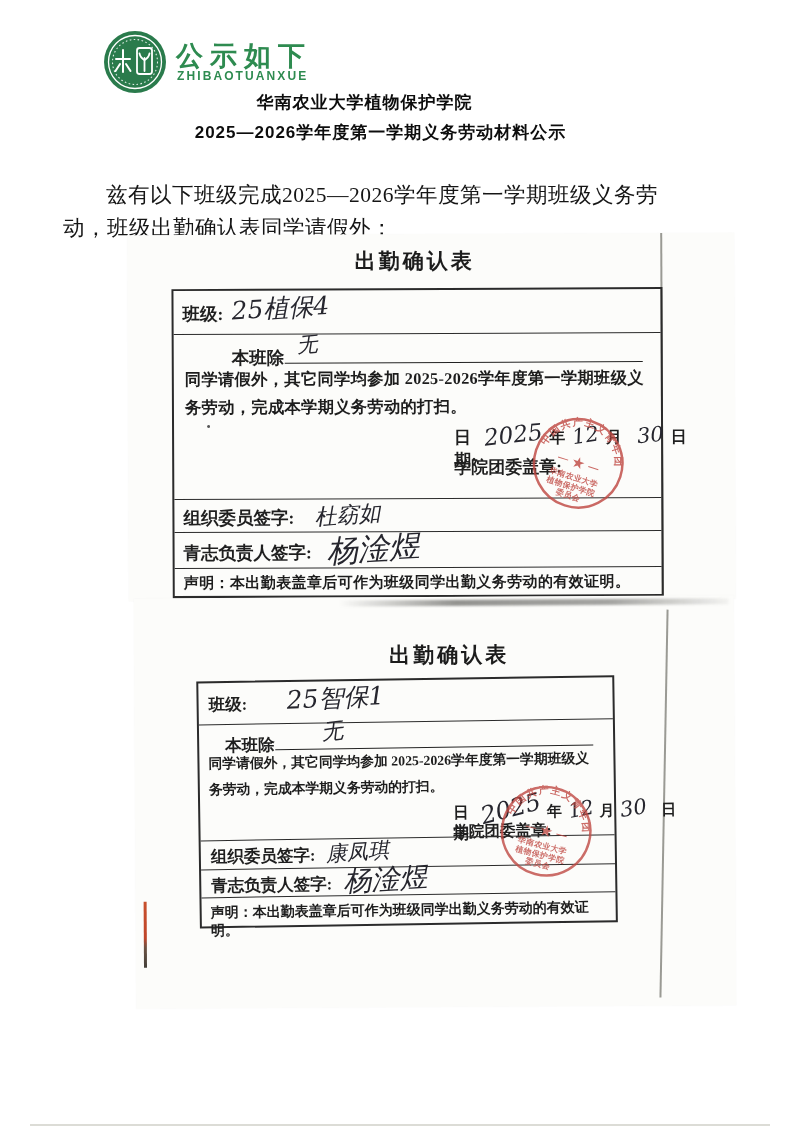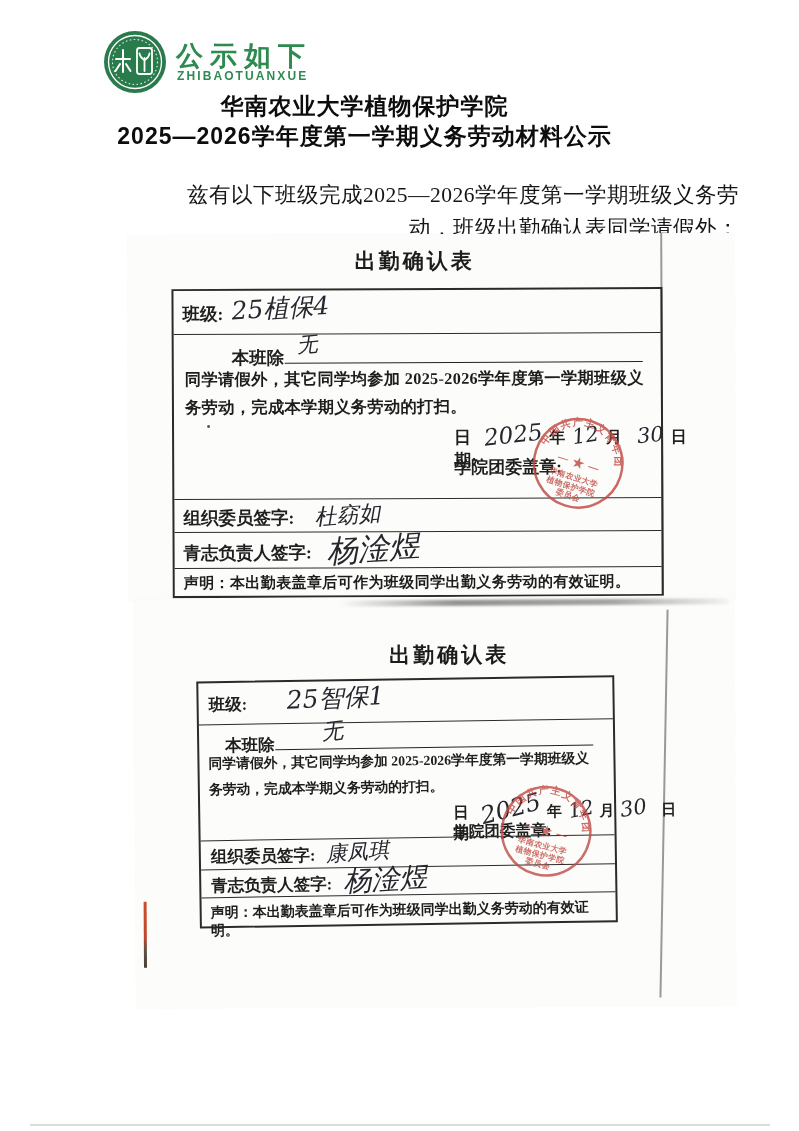--- a/index.html
+++ b/index.html
@@ -4,21 +4,21 @@
 <style>
   html,body{margin:0;padding:0;background:#fff;}
   #page{position:relative;width:799px;height:1131px;background:#ffffff;overflow:hidden;
         font-family:"Liberation Serif",serif;color:#111;}
   .abs{position:absolute;}
 
   
   .logo-cn{font-family:"Liberation Serif",serif;font-weight:700;font-size:27px;color:#2e8b50;letter-spacing:7px;}
   .logo-en{font-family:"Liberation Sans",sans-serif;font-weight:600;font-size:12px;color:#2e8b50;letter-spacing:2.1px;margin-top:1px;}
   .doc-title{width:729px;text-align:center;font-family:"Liberation Sans",sans-serif;
-             font-weight:700;font-size:23px;color:#0d0d0d;letter-spacing:1px;}
+             font-weight:700;font-size:17px;color:#0d0d0d;letter-spacing:1px;}
   .intro{width:676px;font-size:21.5px;line-height:33px;color:#151515;font-weight:500;letter-spacing:0.5px;}
   .intro .ind{display:inline-block;width:43px;}
   .bold-phrase{font-weight:400;}
 
   
   .scan{background:#fcfcfa;box-shadow:0 0 2px rgba(0,0,0,0.03);}
   .form-title{text-align:center;font-family:"Liberation Sans",sans-serif;font-weight:700;
               font-size:21px;color:#1c1c1c;letter-spacing:3px;}
   .ftable{border:2px solid #2b2b2b;background:transparent;}
   .frow{position:absolute;left:0;right:0;border-top:1.5px solid #2b2b2b;}
@@ -62,23 +62,23 @@
       <rect x="34" y="18" width="15" height="26" rx="2.5"></rect>
       <path d="M41.5,41 v-13"></path>
       <path d="M41.5,30 q-4,-2 -5,-6.5"></path>
       <path d="M41.5,30 q4,-2 5,-6.5"></path>
     </g>
   </svg>
   <div class="abs logo-cn" style="left:176px;top:38px;">公示如下</div>
   <div class="abs logo-en" style="left:177px;top:68px;">ZHIBAOTUANXUE</div>
 
   <div class="abs doc-title" style="left:0;top:91px;">华南农业大学植物保护学院</div>
-  <div class="abs doc-title" style="left:0;top:121px;">2025—2026学年度第一学期义务劳动材料公示</div>
-
-  <div class="abs intro" style="left:63px;top:179px;text-align:right;">
+  <div class="abs doc-title" style="left:16px;top:121px;">2025—2026学年度第一学期义务劳动材料公示</div>
+
+  <div class="abs intro" style="left:63px;top:179px;">
     <span class="ind"></span><span>兹有以下班级完成2025—2026学年度第一学期班级义务劳</span><br>
     <span>动，</span><span class="bold-phrase">班级出勤确认表</span><span>同学请假外：</span>
   </div>
 
   <div class="abs scan" style="left:128px;top:234px;width:607px;height:366px;transform:rotate(-0.25deg);">
 
     <div class="abs edge-line" style="left:533px;top:0;height:366px;"></div>
     <div class="abs" style="left:79px;top:190px;width:3px;height:3px;border-radius:50%;background:#555;"></div>
 
     <div class="abs form-title" style="left:44px;top:13px;width:487px;">出勤确认表</div>

